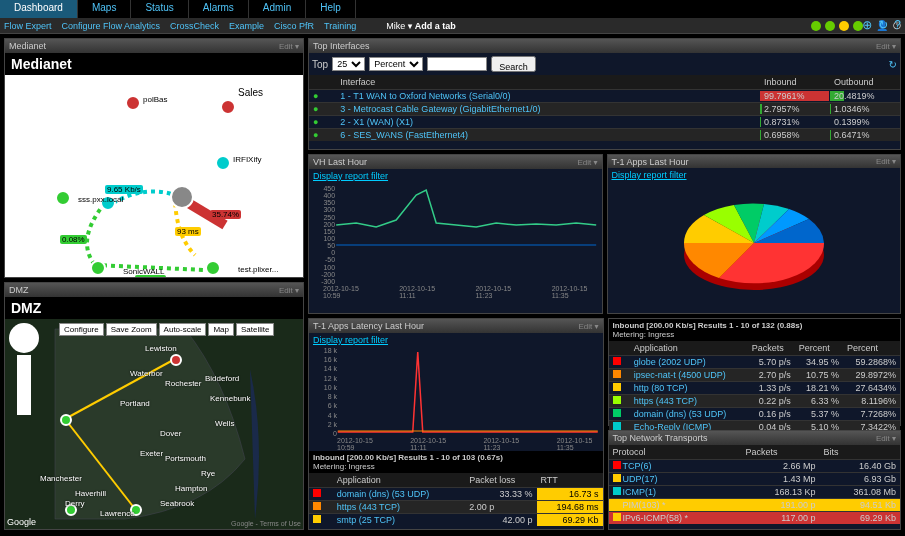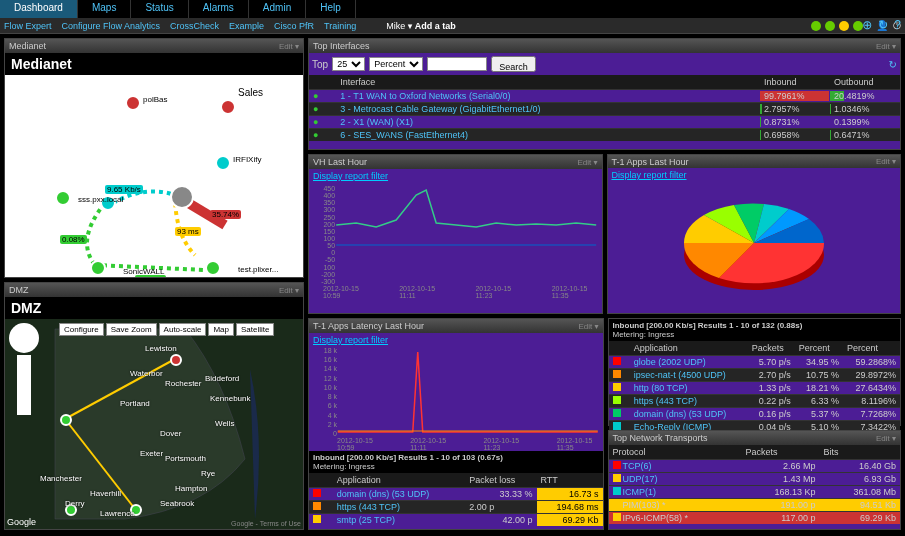--- a/index.html
+++ b/index.html
@@ -13,21 +13,21 @@
 .status-dot { width: 10px; height: 10px; border-radius: 50%; display: inline-block; }
 .dot-green { background: #6c0; } .dot-yellow { background: #fc0; }
 .add-tab { color: #fff; margin-left: 20px; font-size: 9px; }
 .right-icons { position: absolute; right: 4px; top: 18px; display: flex; gap: 6px; }
 .right-icons span { color: #4fc3f7; font-size: 12px; cursor: pointer; }
 
 .workspace { display: flex; height: 500px; gap: 4px; padding: 4px; }
 .col-left { width: 300px; display: flex; flex-direction: column; gap: 4px; }
 .col-right { flex: 1; display: flex; flex-direction: column; gap: 4px; }
 
-.panel { background: #4c1d95; border: 1px solid #444; display: flex; flex-direction: column; min-height: 0; }
+.panel { background: #0f172a; border: 1px solid #444; display: flex; flex-direction: column; min-height: 0; }
 .panel-header { background: linear-gradient(#555,#333); height: 14px; display: flex; align-items: center; padding: 0 4px; font-size: 9px; }
 .panel-header .edit { margin-left: auto; color: #888; font-size: 8px; }
 .panel-title { background: #000; color: #fff; font-size: 14px; font-weight: bold; padding: 3px 6px; }
 .panel-body { flex: 1; overflow: hidden; position: relative; }
 
 .map-controls { position: absolute; top: 4px; left: 4px; z-index: 5; }
 .map-pan { width: 30px; height: 30px; background: #fff; border-radius: 50%; }
 .map-zoom { width: 14px; background: #fff; margin: 2px auto; }
 .medianet-map { width: 100%; height: 100%; background: #fff; position: relative; }
 .map-btns { position: absolute; top: 4px; left: 54px; display: flex; gap: 2px; z-index: 5; }
@@ -177,21 +177,21 @@
               <div class="city-label" style="left:140px;top:25px">Lewiston</div>
               <div class="city-label" style="left:200px;top:55px">Biddeford</div>
               <div class="city-label" style="left:205px;top:75px">Kennebunk</div>
               <div class="city-label" style="left:210px;top:100px">Wells</div>
               <div class="city-label" style="left:115px;top:80px">Portland</div>
               <div class="city-label" style="left:155px;top:110px">Dover</div>
               <div class="city-label" style="left:135px;top:130px">Exeter</div>
               <div class="city-label" style="left:160px;top:135px">Portsmouth</div>
               <div class="city-label" style="left:196px;top:150px">Rye</div>
               <div class="city-label" style="left:170px;top:165px">Hampton</div>
-              <div class="city-label" style="left:85px;top:170px">Haverhill</div>
+              <div class="city-label" style="left:70px;top:170px">Haverhill</div>
               <div class="city-label" style="left:95px;top:190px">Lawrence</div>
               <div class="city-label" style="left:155px;top:180px">Seabrook</div>
               <div class="city-label" style="left:35px;top:155px">Manchester</div>
               <div class="city-label" style="left:60px;top:180px">Derry</div>
               <div class="city-label" style="left:160px;top:60px">Rochester</div>
               <div class="city-label" style="left:125px;top:50px">Waterbor</div>
             </div>
           <div style="position:absolute;bottom:2px;left:2px;color:#fff;font-size:9px">Google</div>
           <div style="position:absolute;bottom:2px;right:2px;color:#888;font-size:7px">Google - Terms of Use</div>
         </div>

